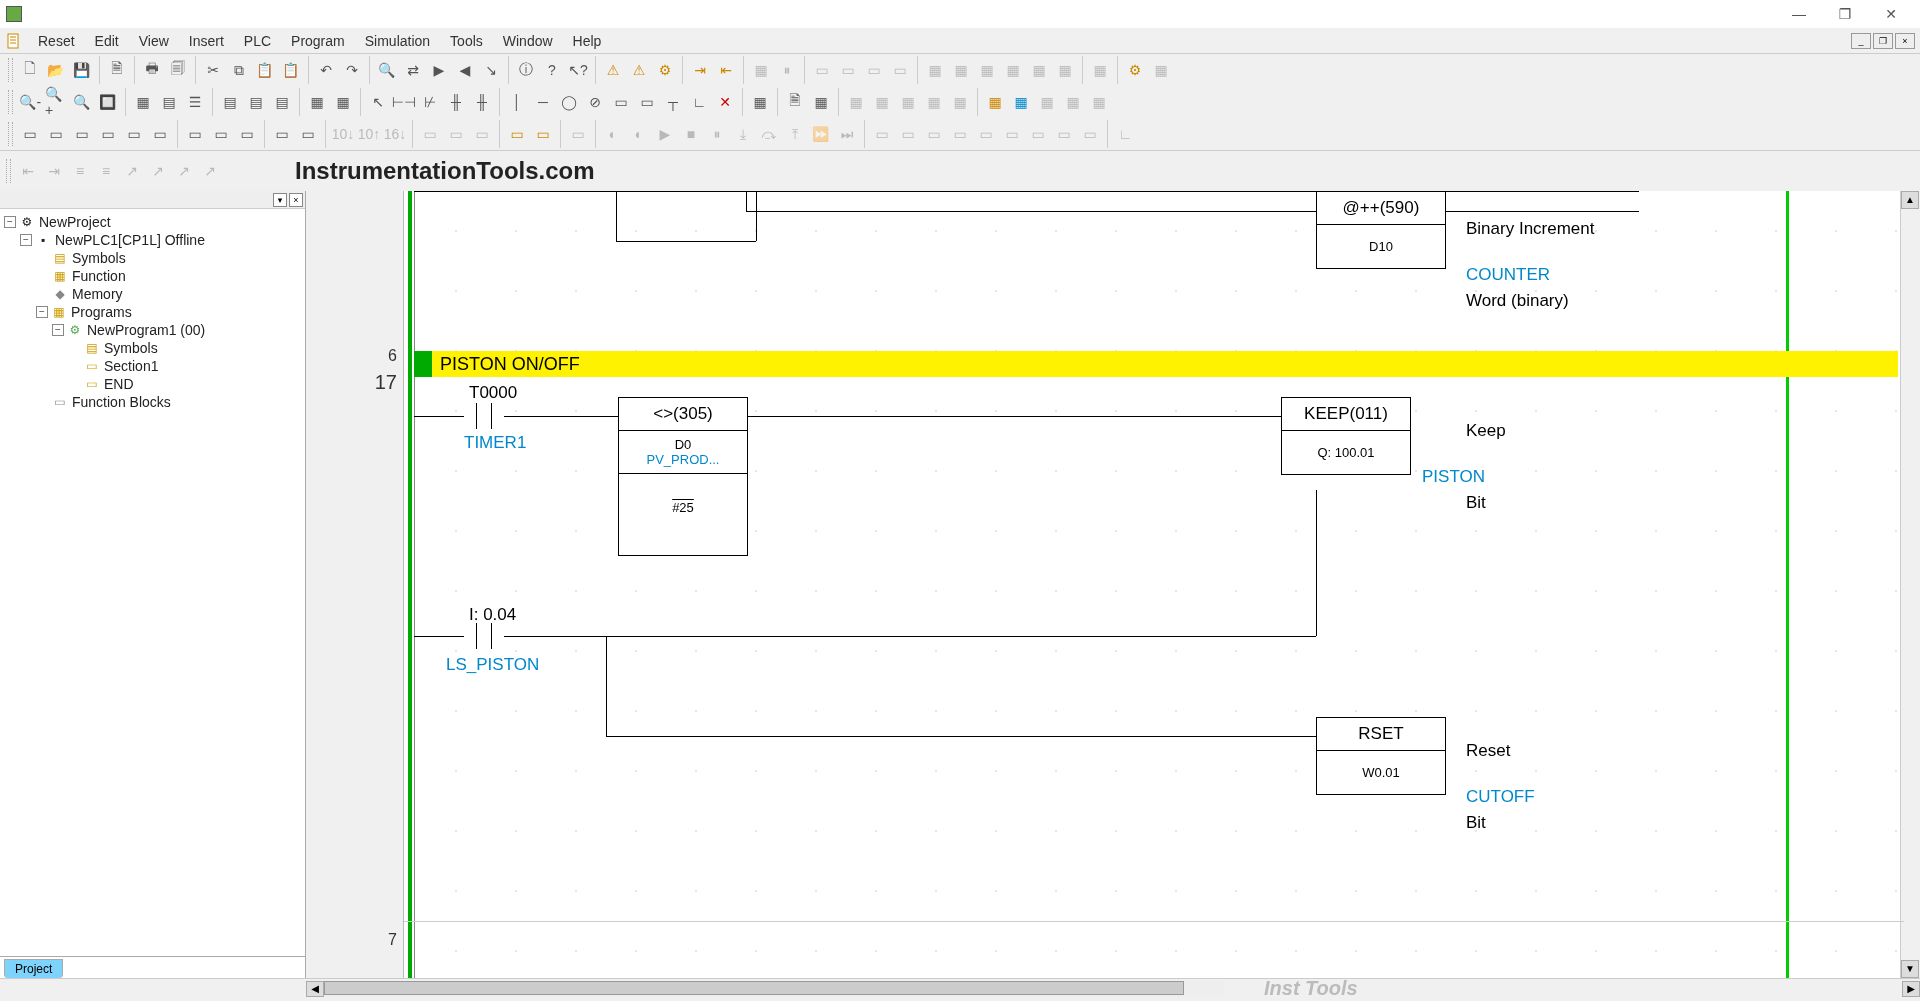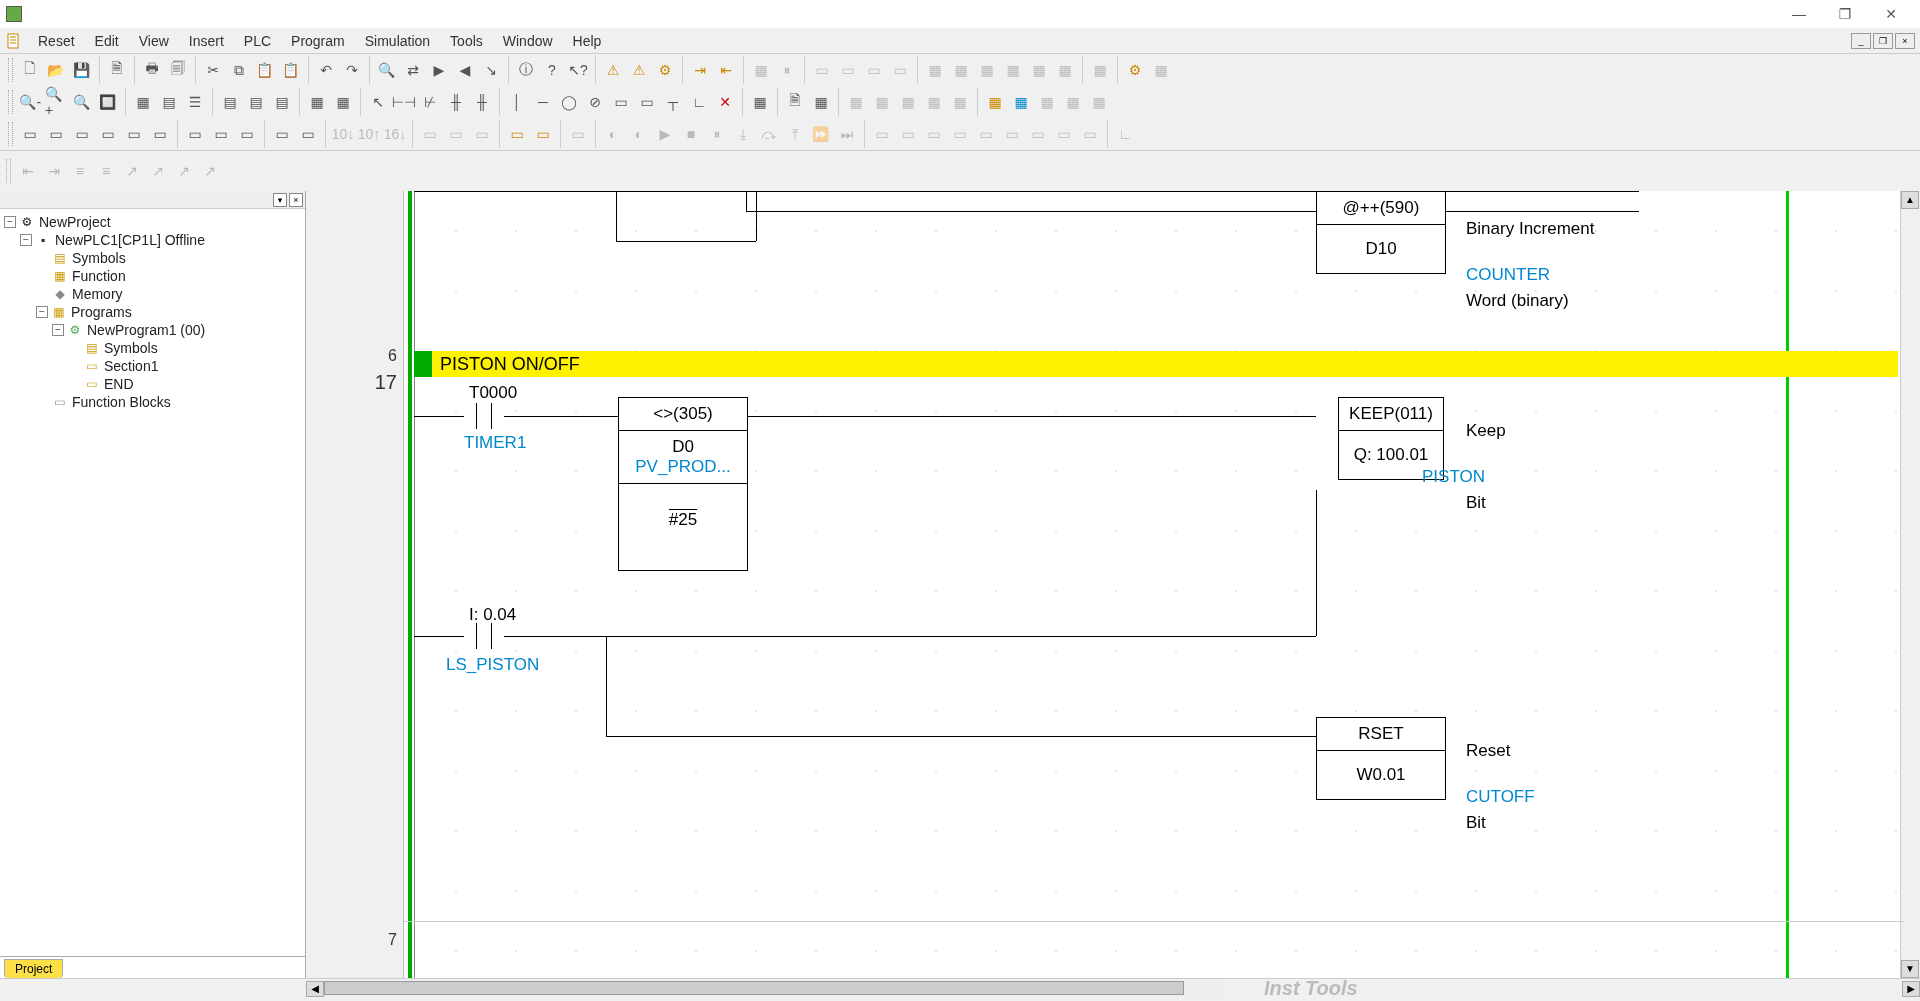--- a/index.html
+++ b/index.html
@@ -37,21 +37,21 @@
 
 .sidebar { width: 306px; background: #fff; border-right: 1px solid #aaa; display: flex; flex-direction: column; }
 .sidebar-header { height: 18px; background: #eee; border-bottom: 1px solid #ccc; display: flex; justify-content: flex-end; align-items: center; padding-right: 2px; gap: 2px; }
 .sidebar-header span { width: 14px; height: 14px; border: 1px solid #888; font-size: 9px; text-align: center; line-height: 12px; background: #fff; }
 .tree { flex: 1; padding: 4px; font-size: 14px; color: #222; overflow: auto; }
 .tree-node { display: flex; align-items: center; padding: 1px 0; white-space: nowrap; }
 .tree-toggle { width: 12px; height: 12px; border: 1px solid #888; font-size: 10px; line-height: 10px; text-align: center; margin-right: 3px; color: #444; background: #fff; }
 .tree-spacer { display: inline-block; }
 .tree-icon { width: 16px; height: 16px; margin-right: 4px; display: inline-flex; align-items: center; justify-content: center; font-size: 12px; }
 .sidebar-tabs { height: 22px; border-top: 1px solid #aaa; display: flex; align-items: flex-end; }
-.sidebar-tab { padding: 2px 10px; border: 1px solid #aaa; border-bottom: none; background: #fde047; font-size: 12px; margin-left: 4px; border-radius: 0 0 4px 4px; }
+.sidebar-tab { padding: 2px 10px; border: 1px solid #aaa; border-bottom: none; background: #7dd3fc; font-size: 12px; margin-left: 4px; border-radius: 0 0 4px 4px; }
 
 
 .canvas-wrap { flex: 1; display: flex; flex-direction: column; background: #fff; position: relative; }
 .canvas { flex: 1; position: relative; overflow: hidden; background: #fff; }
 .grid-dots { position: absolute; inset: 0; background-image: radial-gradient(circle, #ccc 1px, transparent 1px); background-size: 60px 60px; background-position: 420px 10px; opacity: 0.5; }
 .rung-gutter { position: absolute; left: 0; top: 0; width: 98px; height: 100%; background: #f0f0f0; border-right: 1px solid #bbb; }
 .rung-num { position: absolute; right: 6px; font-size: 16px; color: #333; }
 .rung-step { position: absolute; right: 6px; font-size: 20px; color: #333; }
 .left-rail { position: absolute; left: 102px; top: 0; width: 4px; height: 100%; background: #0a0; }
 .left-rail-inner { position: absolute; left: 108px; top: 0; width: 1px; height: 100%; background: #888; }
@@ -60,21 +60,21 @@
 .hwire { position: absolute; height: 1px; background: #000; }
 .vwire { position: absolute; width: 1px; background: #000; }
 
 .contact { position: absolute; width: 40px; height: 26px; }
 .contact::before, .contact::after { content: ""; position: absolute; top: 0; width: 1px; height: 26px; background: #000; }
 .contact::before { left: 12px; }
 .contact::after { right: 12px; }
 
 .block { position: absolute; border: 1px solid #000; background: #fff; text-align: center; }
 .block .hdr { border-bottom: 1px solid #000; padding: 6px 4px; font-size: 17px; }
-.block .row { border-bottom: 1px solid #000; padding: 6px 4px; font-size: 17px; }
+.block .row { border-bottom: 1px solid #000; padding: 6px 4px; font-size: 13px; }
 .block .row.overline { text-decoration: overline; }
 .block .row:last-child { border-bottom: none; }
 
 .lbl { position: absolute; font-size: 17px; color: #000; }
 .lbl.sym { color: #08c; }
 .lbl.desc { color: #000; }
 
 .section-bar { position: absolute; left: 108px; right: 22px; height: 26px; background: #fff200; display: flex; align-items: center; }
 .section-bar .green { width: 18px; height: 26px; background: #0a0; margin-right: 8px; }
 .section-bar .txt { font-size: 18px; color: #000; font-weight: 500; }
@@ -335,20 +335,21 @@
     <div class="tb-btn disabled">⇤</div>
     <div class="tb-btn disabled">⇥</div>
     <div class="tb-btn disabled">≡</div>
     <div class="tb-btn disabled">≡</div>
     <div class="tb-btn disabled">↗</div>
     <div class="tb-btn disabled">↗</div>
     <div class="tb-btn disabled">↗</div>
     <div class="tb-btn disabled">↗</div>
   </div>
   <div style="width:60px"></div>
+  <div class="watermark">InstrumentationTools.com</div>
 </div>
 
 <div class="body">
 
   <div class="sidebar">
     <div class="sidebar-header">
       <span>▾</span>
       <span>×</span>
     </div>
     <div class="tree">
@@ -461,21 +462,21 @@
 
       <div class="block" style="left:312px;top:206px;width:130px">
         <div class="hdr">&lt;&gt;(305)</div>
         <div class="row" style="border-bottom:none;padding-bottom:0">D0</div>
         <div class="row" style="padding-top:0;color:#08c;border-bottom:1px solid #000">PV_PROD...</div>
         <div class="row overline" style="padding:26px 4px 40px">#25</div>
       </div>
 
       <div class="hwire" style="left:442px;top:225px;width:568px"></div>
 
-      <div class="block" style="left:1032px;top:206px;width:106px">
+      <div class="block" style="left:975px;top:206px;width:130px">
         <div class="hdr">KEEP(011)</div>
         <div class="row" style="padding:14px 4px">Q: 100.01</div>
       </div>
       <div class="vwire" style="left:1010px;top:299px;height:146px"></div>
       <div class="lbl desc" style="left:1160px;top:230px">Keep</div>
       <div class="lbl sym" style="left:1116px;top:276px">PISTON</div>
       <div class="lbl desc" style="left:1160px;top:302px">Bit</div>
 
       <div class="lbl" style="left:163px;top:414px">I: 0.04</div>
       <div class="hwire" style="left:108px;top:445px;width:50px"></div>

